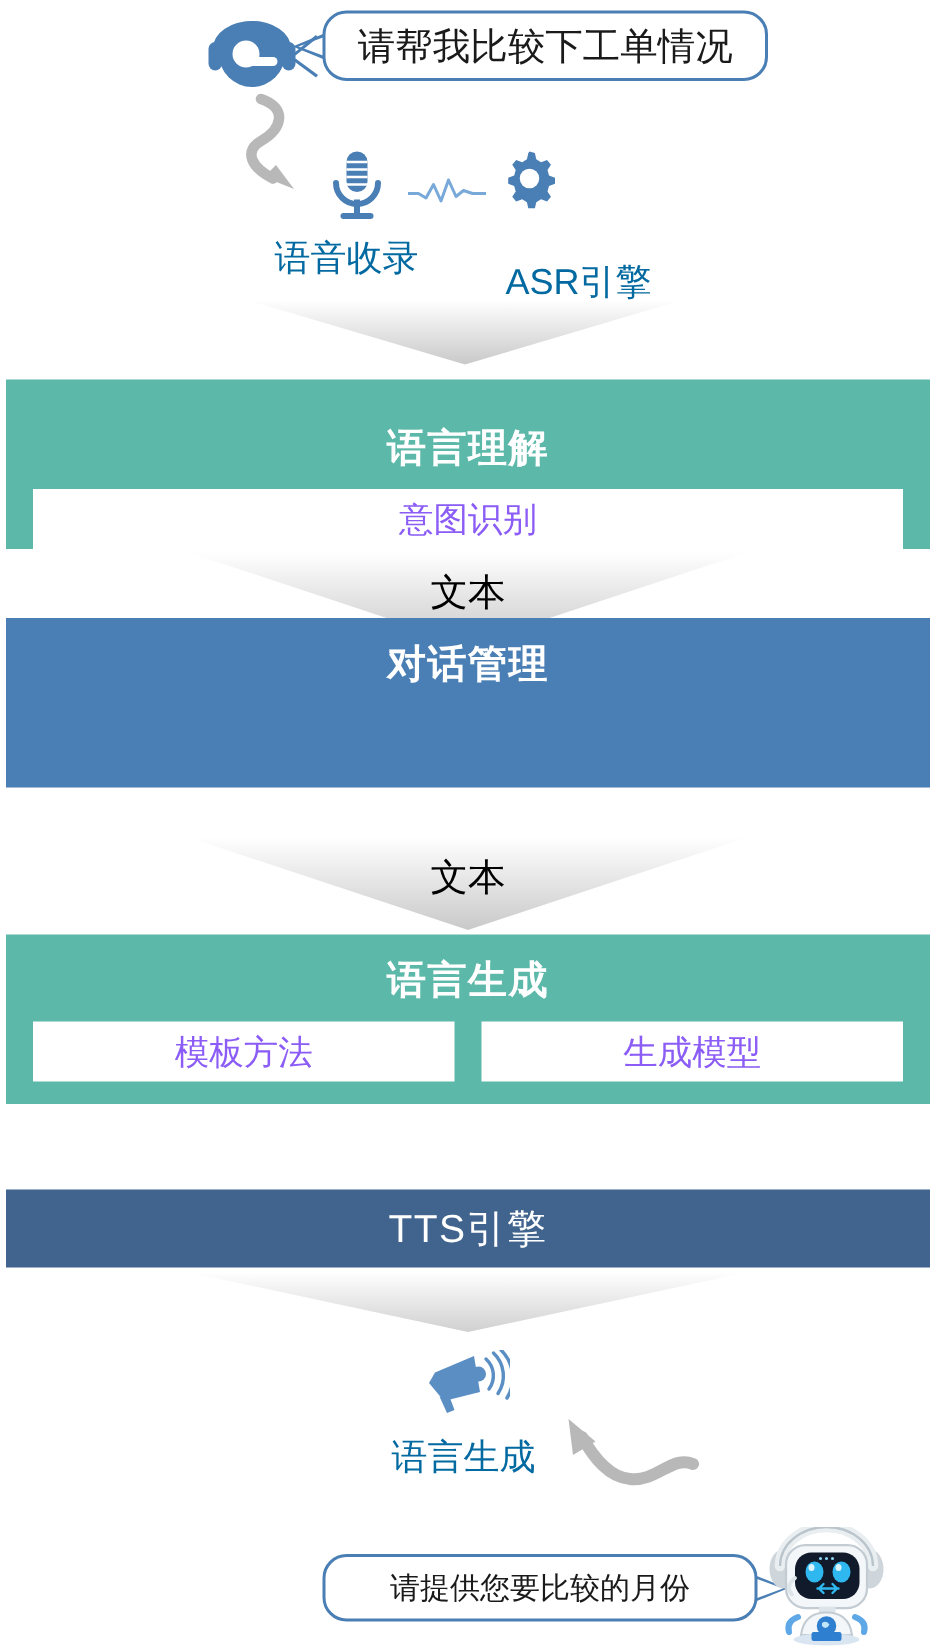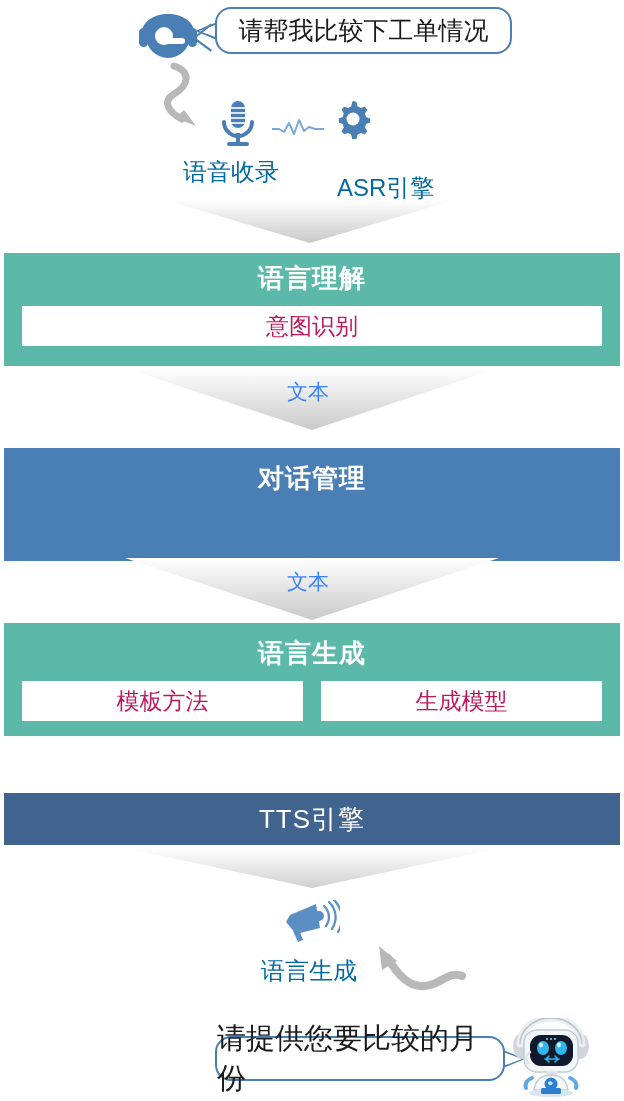--- a/index.html
+++ b/index.html
@@ -16,21 +16,21 @@
   .bubble{
     position:absolute;
     border:2px solid #4a7fb5;
     border-radius:16px;
     background:#ffffff;
     display:flex;align-items:center;justify-content:center;
     color:#1a1a1a;
     box-sizing:border-box;
   }
   #bubble-top{left:215px;top:7px;width:297px;height:47px;font-size:25px;}
-  #bubble-bottom{left:215px;top:1036px;width:290px;height:45px;font-size:29px;}
+  #bubble-bottom{left:215px;top:1036px;width:290px;height:45px;font-size:20px;}
 
   
   .tail{position:absolute;width:0;height:0;}
   #tail-top{
     left:195px;top:22px;
     border-top:9px solid transparent;
     border-bottom:9px solid transparent;
     border-right:22px solid #4a7fb5;
   }
   #tail-top-inner{
@@ -87,42 +87,42 @@
     display:flex;justify-content:center;
     gap:18px;
     padding:0 18px;
     box-sizing:border-box;
     width:100%;
   }
   .sub-box{
     background:#ffffff;
     height:40px;
     display:flex;align-items:center;justify-content:center;
-    font-size:23px;color:#be185d;
+    font-size:23px;color:#8b5cf6;
     flex:1 1 0;
   }
   .teal{background:#5cb8a8;}
   .blue{background:#4a7fb5;}
   .navy{background:#41648f;}
 
-  #block-nlu{top:253px;height:113px;padding-top:8px;}
-  #block-dm{top:448px;height:113px;padding-top:13px;}
+  #block-nlu{top:253px;height:113px;padding-top:28px;}
+  #block-dm{top:412px;height:113px;padding-top:13px;}
   #block-nlg{top:623px;height:113px;padding-top:13px;}
   #block-tts{
     top:793px;height:52px;
     display:flex;align-items:center;justify-content:center;
   }
   #block-tts .block-title{font-weight:normal;font-size:26px;}
   .block-title.spaced{margin-bottom:10px;}
 
   
   .chevron{position:absolute;}
   .chevron-label{
     position:absolute;
-    font-size:21px;color:#3b82f6;
+    font-size:25px;color:#000000;
     white-space:nowrap;
   }
   #chev-1{left:165px;top:200px;}
   #chev-2{left:125px;top:368px;}
   #chev-3{left:125px;top:558px;}
   #chev-4{left:125px;top:848px;}
   #chev-label-1{left:287px;top:378px;}
   #chev-label-2{left:287px;top:568px;}
 </style>
 </head>

